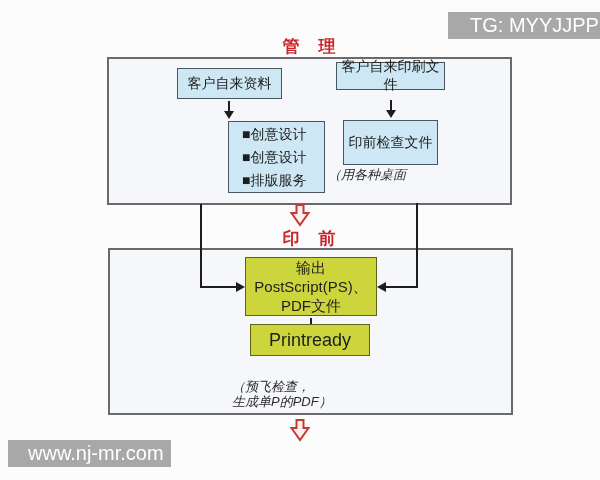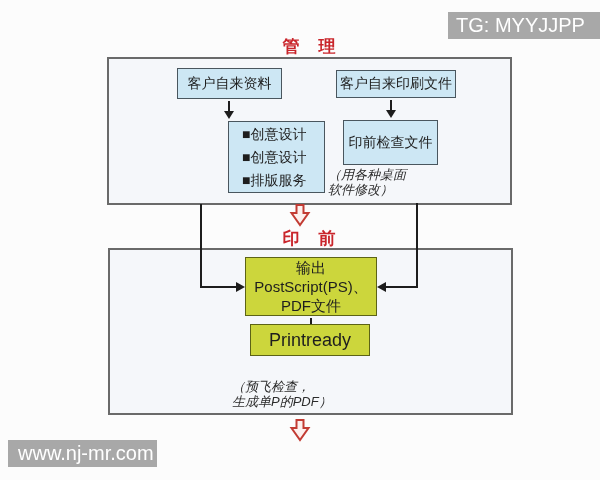--- a/index.html
+++ b/index.html
@@ -10,22 +10,22 @@
     font-family: "Liberation Sans", sans-serif;
     overflow: hidden;
   }
   .badge {
     position: absolute;
     background: #a8a8a8;
     color: #ffffff;
     font-size: 20px;
     display: flex; align-items: center;
   }
-  #badge-top { left: 448px; top: 12px; width: 152px; height: 27px; padding-left: 8px; box-sizing: border-box; }
-  #badge-bottom { left: 8px; top: 440px; width: 149px; height: 27px; padding-left: 10px; box-sizing: border-box; }
+  #badge-top { left: 448px; top: 12px; width: 152px; height: 27px; padding-left: 22px; box-sizing: border-box; }
+  #badge-bottom { left: 8px; top: 440px; width: 163px; height: 27px; padding-left: 20px; box-sizing: border-box; }
   .sec-title {
     position: absolute;
     left: 107px; width: 405px; height: 20px;
     text-align: center;
     color: #c9252b;
     font-weight: bold;
     font-size: 17px;
     letter-spacing: 1px;
   }
   #title-mgmt { top: 35px; }
@@ -48,21 +48,21 @@
   }
   .blue { background: #cde7f4; border: 1px solid #49565e; }
   .yellow { background: #ccd63c; border: 1px solid #5c6316; }
   #node-src-left { left: 177px; top: 68px; width: 105px; height: 31px; }
   #node-services {
     left: 180px; top: 121px; width: 97px; height: 72px;
     flex-direction: column; align-items: flex-start; justify-content: center;
     padding-left: 13px; text-align: left; margin-left: 48px;
   }
   #node-services .svc-line { line-height: 23px; white-space: nowrap; }
-  #node-src-right { left: 336px; top: 70px; width: 120px; height: 28px; font-family: Liberation Serif, serif; }
+  #node-src-right { left: 336px; top: 62px; width: 109px; height: 28px; font-family: Liberation Serif, serif; }
   #node-check { left: 343px; top: 120px; width: 95px; height: 45px; }
   #node-output { left: 245px; top: 257px; width: 132px; height: 59px; flex-direction: column; font-size: 15px; line-height: 19px; }
   #node-printready { left: 250px; top: 324px; width: 120px; height: 32px; font-size: 18px; }
   .note {
     position: absolute;
     font-size: 13px;
     line-height: 15px;
     color: #2b2b2b;
     text-align: left;
     font-style: italic;
@@ -114,21 +114,20 @@
 
   <div class="node blue" id="node-src-right">客户自来印刷文件</div>
 
   <div class="line-v" style="left:390px; top:100px; height:11px;"></div>
   <div class="tri-down" style="left:386px; top:110px;"></div>
 
   <div class="node blue" id="node-check">印前检查文件</div>
 
   <div class="note" id="note-mgmt">
     <div>（用各种桌面</div>
-    <div>软件修改）</div>
   </div>
 
   <svg class="red-arrow" id="red-arrow-1" viewBox="0 0 22 23">
     <polygon points="7.5,1 14.5,1 14.5,9 19.5,9 11,21 2.5,9 7.5,9" fill="#fdf0ee" stroke="#c23b33" stroke-width="2"></polygon>
   </svg>
 
   <div class="sec-title" id="title-prepress">印　前</div>
   <div class="outer-box" id="box-prepress"></div>
 
   <div class="line-v" style="left:200px; top:204px; height:84px;"></div>

